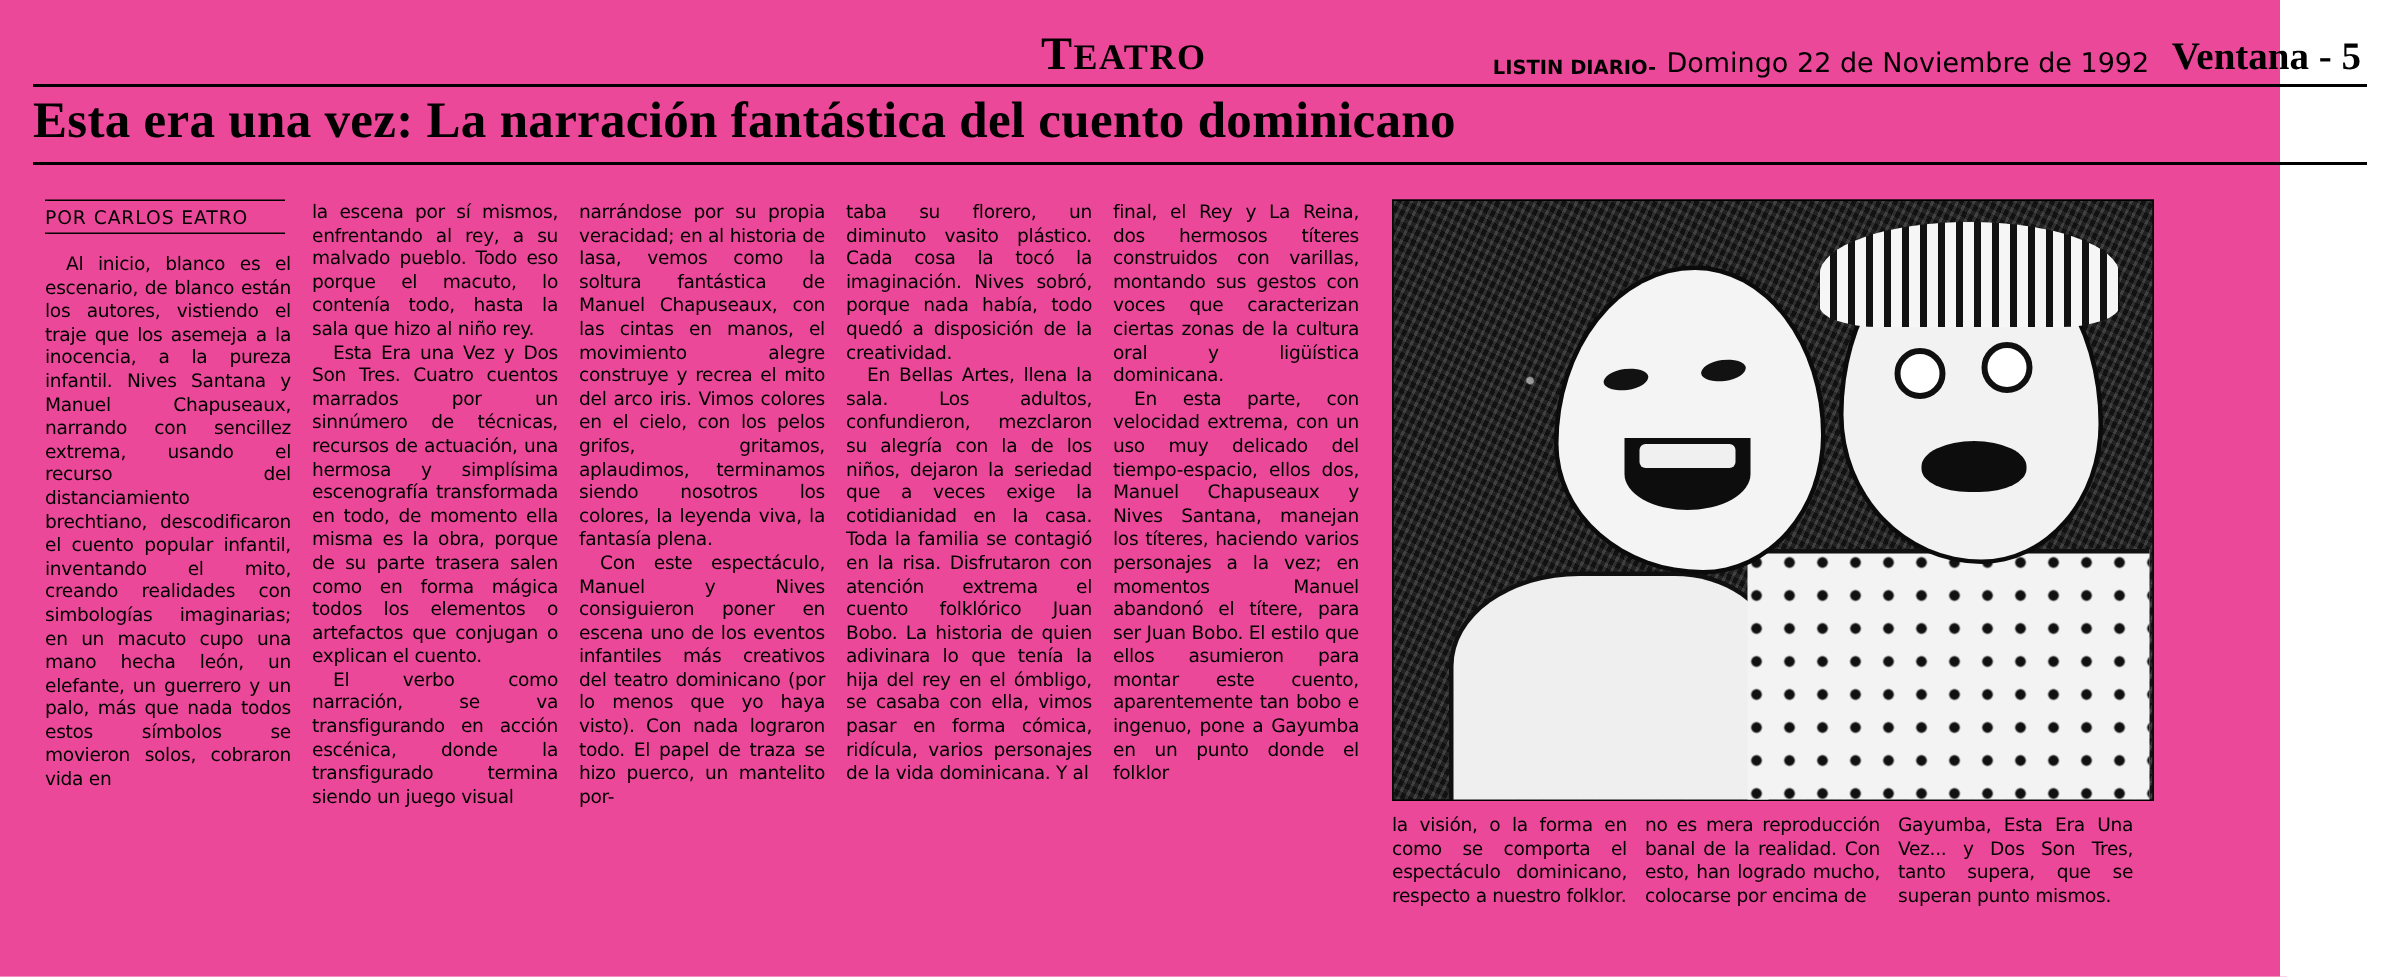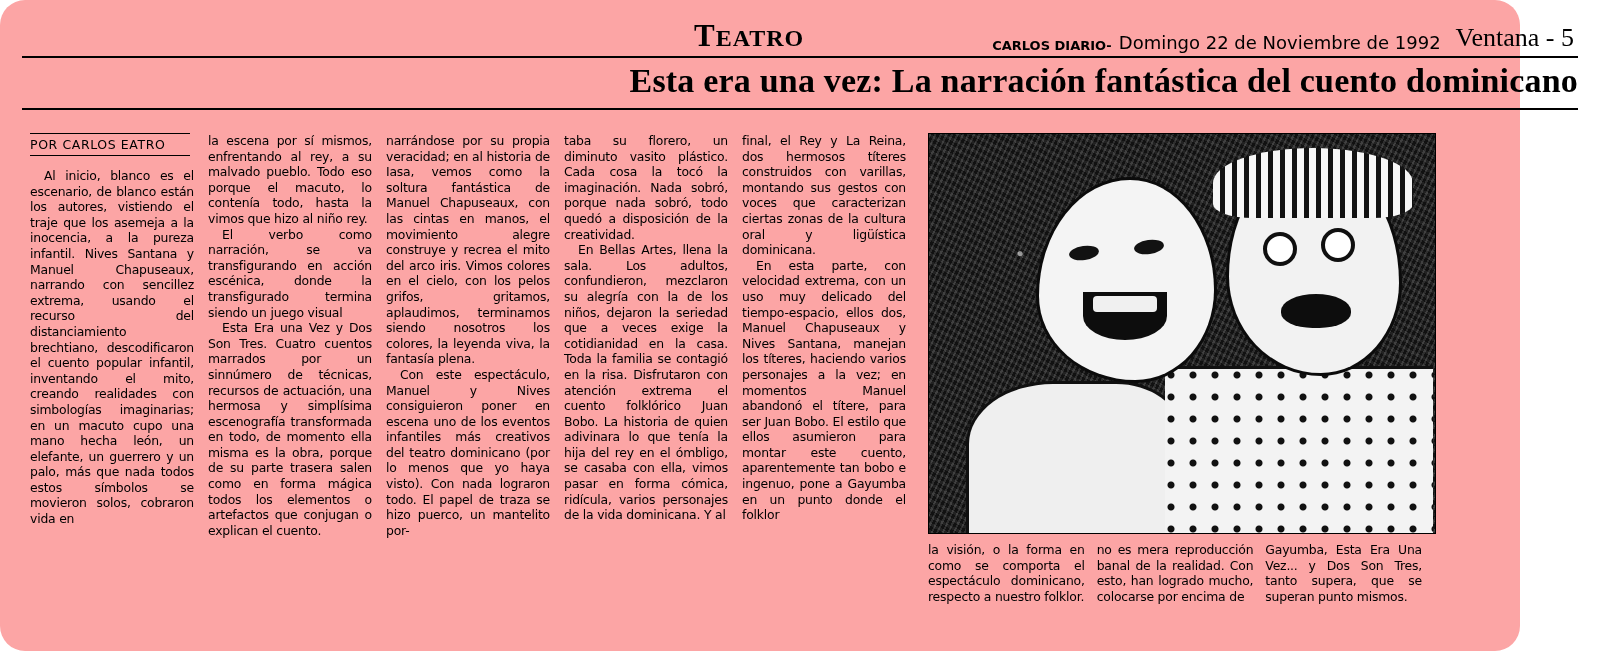--- a/index.html
+++ b/index.html
@@ -11,23 +11,22 @@
     width: 1600px;
     height: 651px;
     font-family: "Liberation Serif", serif;
     color: #000;
     overflow: hidden;
   }
   .page {
     position: relative;
     width: 1520px;
     height: 651px;
-    background: #fca5a5;
-    box-sizing: border-box;
-    border-radius: 25px;
+    background: #ec4899;
+    box-sizing: border-box;
   }
   
   .masthead {
     position: absolute;
     left: 22px;
     top: 10px;
     width: 1556px;
     height: 48px;
     display: flex;
     align-items: flex-end;
@@ -61,32 +60,32 @@
     letter-spacing: 0px;
   }
   .paper-date {
     font-family: "DejaVu Sans", sans-serif;
     font-size: 18px;
     letter-spacing: 0px;
     padding-bottom: 0px;
   }
   .page-label {
     font-family: "Liberation Serif", serif;
-    font-weight: normal;
+    font-weight: bold;
     font-size: 26px;
     margin-left: 8px;
     letter-spacing: 0px;
   }
   
   .headline {
     position: absolute;
     left: 22px;
     top: 62px;
     width: 1556px;
-    text-align: right;
+    text-align: left;
     font-family: "Liberation Serif", serif;
     font-weight: bold;
     font-size: 34px;
     letter-spacing: 0.2px;
     padding-bottom: 8px;
     border-bottom: 2px solid #000;
     box-sizing: border-box;
   }
   
   .body-area {
@@ -259,49 +258,49 @@
   .photo-caption-cols .ccol p { margin: 0; text-indent: 0; }
 </style>
 </head>
 <body>
 
 <div class="page">
 
   <div class="masthead">
     <div class="section-title"><span>T</span><span class="small">EATRO</span></div>
     <div class="paper-line">
-      <span class="paper-name">CARLOS DIARIO-</span>
+      <span class="paper-name">LISTIN DIARIO-</span>
       <span class="paper-date">Domingo 22 de Noviembre de 1992</span>
       <span class="page-label">Ventana - 5</span>
     </div>
   </div>
 
   <div class="headline">Esta era una vez:  La narración fantástica del cuento dominicano</div>
 
   <div class="body-area">
     <div class="cols">
 
       <div class="col">
         <div class="byline">POR CARLOS EATRO</div>
         <p>Al inicio, blanco es el escenario, de blanco están los autores, vistiendo el traje que los asemeja a la inocencia, a la pureza infantil. Nives Santana y Manuel Chapuseaux, narrando con sencillez extrema, usando el recurso del distanciamiento brechtiano, descodificaron el cuento popular infantil, inventando el mito, creando realidades con simbologías imaginarias; en un macuto cupo una mano hecha león, un elefante, un guerrero y un palo, más que nada todos estos símbolos se movieron solos, cobraron vida en</p>
       </div>
 
       <div class="col">
-        <p class="noindent">la escena por sí mismos, enfrentando al rey, a su malvado pueblo. Todo eso porque el macuto, lo contenía todo, hasta la vimos que hizo al niño rey.</p>
+        <p class="noindent">la escena por sí mismos, enfrentando al rey, a su malvado pueblo. Todo eso porque el macuto, lo contenía todo, hasta la sala que hizo al niño rey.</p>
+        <p>Esta Era una Vez y Dos Son Tres. Cuatro cuentos marrados por un sinnúmero de técnicas, recursos de actuación, una hermosa y simplísima escenografía transformada en todo, de momento ella misma es la obra, porque de su parte trasera salen como en forma mágica todos los elementos o artefactos que conjugan o explican el cuento.</p>
         <p>El verbo como narración, se va transfigurando en acción escénica, donde la transfigurado termina siendo un juego visual</p>
-        <p>Esta Era una Vez y Dos Son Tres. Cuatro cuentos marrados por un sinnúmero de técnicas, recursos de actuación, una hermosa y simplísima escenografía transformada en todo, de momento ella misma es la obra, porque de su parte trasera salen como en forma mágica todos los elementos o artefactos que conjugan o explican el cuento.</p>
       </div>
 
       <div class="col">
         <p class="noindent">narrándose por su propia veracidad; en al historia de Iasa, vemos como la soltura fantástica de Manuel Chapuseaux, con las cintas en manos, el movimiento alegre construye y recrea el mito del arco iris. Vimos colores en el cielo, con los pelos grifos, gritamos, aplaudimos, terminamos siendo nosotros los colores, la leyenda viva, la fantasía plena.</p>
         <p>Con este espectáculo, Manuel y Nives consiguieron poner en escena uno de los eventos infantiles más creativos del teatro dominicano (por lo menos que yo haya visto). Con nada lograron todo. El papel de traza se hizo puerco, un mantelito por-</p>
       </div>
 
       <div class="col">
-        <p class="noindent">taba su florero, un diminuto vasito plástico. Cada cosa la tocó la imaginación. Nada sobró, porque nada sobró, todo quedó a disposición de la creatividad.</p>
+        <p class="noindent">taba su florero, un diminuto vasito plástico. Cada cosa la tocó la imaginación. Nives sobró, porque nada había, todo quedó a disposición de la creatividad.</p>
         <p>En Bellas Artes, llena la sala. Los adultos, confundieron, mezclaron su alegría con la de los niños, dejaron la seriedad que a veces exige la cotidianidad en la casa. Toda la familia se contagió en la risa. Disfrutaron con atención extrema el cuento folklórico Juan Bobo. La historia de quien adivinara lo que tenía la hija del rey en el ómbligo, se casaba con ella, vimos pasar en forma cómica, ridícula, varios personajes de la vida dominicana. Y al</p>
       </div>
 
       <div class="col">
         <p class="noindent">final, el Rey y La Reina, dos hermosos títeres construidos con varillas, montando sus gestos con voces que caracterizan ciertas zonas de la cultura oral y ligüística dominicana.</p>
         <p>En esta parte, con velocidad extrema, con un uso muy delicado del tiempo-espacio, ellos dos, Manuel Chapuseaux y Nives Santana, manejan los títeres, haciendo varios personajes a la vez; en momentos Manuel abandonó el títere, para ser Juan Bobo. El estilo que ellos asumieron para montar este cuento, aparentemente tan bobo e ingenuo, pone a Gayumba en un punto donde el folklor</p>
       </div>
 
       <div class="photo-col">
         <div class="photo">

